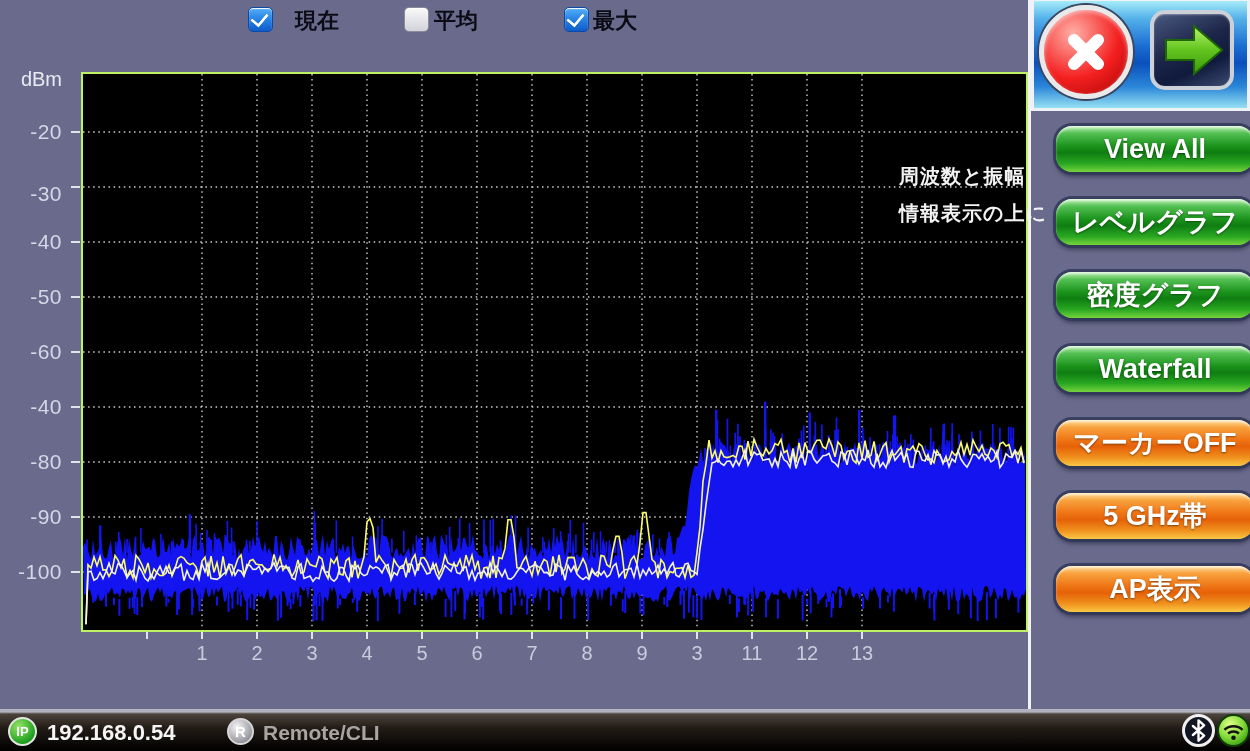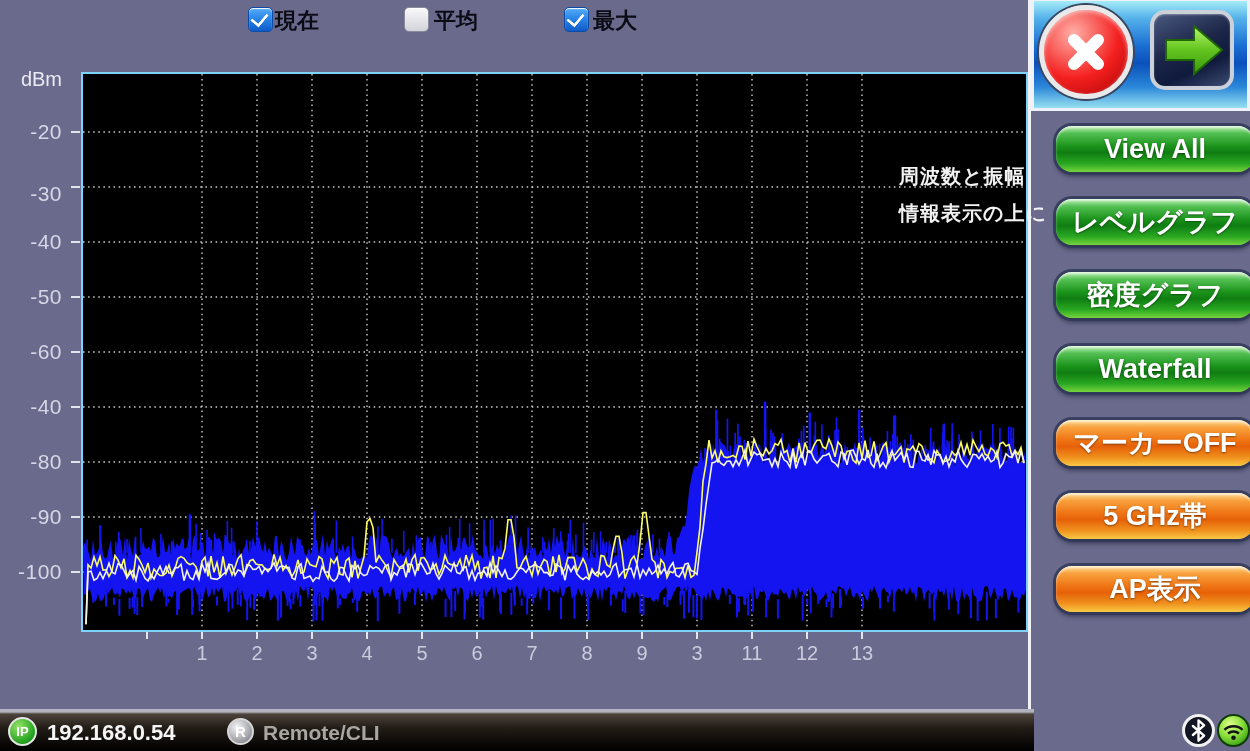--- a/index.html
+++ b/index.html
@@ -26,21 +26,21 @@
     border-right:3px solid #fff;border-bottom:3px solid #fff;
     transform:rotate(40deg);border-radius:1px;
   }
   .cb-label{
     position:absolute;top:0;white-space:nowrap;
     font-size:22px;font-weight:bold;color:#0b0b16;
   }
   
   .plot-frame{
     position:absolute;left:81px;top:72px;width:943px;height:556px;
-    background:#000;border:2px solid #7dd3fc;
+    background:#000;border:2px solid #bef264;
   }
   #spectrum-svg{position:absolute;left:0;top:0;}
   .grid{stroke:#e6e6e6;stroke-width:1.4;stroke-dasharray:1.5 3.6;opacity:.9;}
   .axis-ylab{
     position:absolute;left:4px;width:58px;text-align:right;
     font-size:21px;color:#d6d6e6;letter-spacing:.5px;
   }
   .axis-xlab{
     position:absolute;width:32px;text-align:center;
     font-size:20px;color:#cbcbdd;
@@ -87,21 +87,21 @@
     white-space:nowrap;overflow:hidden;margin-left:15px;
   }
   .btn-green{
     background:linear-gradient(180deg,#c4f2bc 0%,#53c053 16%,#1b931b 44%,#0f7d12 58%,#2aa822 82%,#77d43c 100%);
   }
   .btn-orange{
     background:linear-gradient(180deg,#ffe2a2 0%,#f8a23e 16%,#ef7414 44%,#e66108 58%,#f0921e 82%,#fac844 100%);
   }
   
   .statusbar{
-    position:absolute;left:0;top:709px;width:1034px;height:42px;
+    position:absolute;left:0;top:709px;width:1250px;height:42px;
     background:linear-gradient(180deg,#b2b2be 0,#b2b2be 3px,#4c443c 5px,#221c16 45%,#000 100%);
   }
   .badge{
     position:absolute;border-radius:50%;color:#fff;font-weight:bold;
     display:flex;align-items:center;justify-content:center;
   }
   .badge-ip{
     left:8px;top:8px;width:29px;height:29px;font-size:13px;
     background:radial-gradient(circle at 35% 30%,#96e468,#1ea01e 70%,#0c700c);
     border:2px solid #e4e4e4;box-sizing:border-box;
@@ -127,21 +127,21 @@
   }
 </style>
 </head>
 <body>
 
 <div>
   <div class="cb-item" style="left:248px;">
     <span class="cb-box checked">
         <span class="tick"></span>
       </span>
-    <span class="cb-label" style="left:27px;">現在</span>
+    <span class="cb-label" style="left:47px;">現在</span>
   </div>
   <div class="cb-item" style="left:404px;">
     <span class="cb-box"></span>
     <span class="cb-label" style="left:30px;">平均</span>
   </div>
   <div class="cb-item" style="left:564px;">
     <span class="cb-box checked">
         <span class="tick"></span>
       </span>
     <span class="cb-label" style="left:29px;">最大</span>

